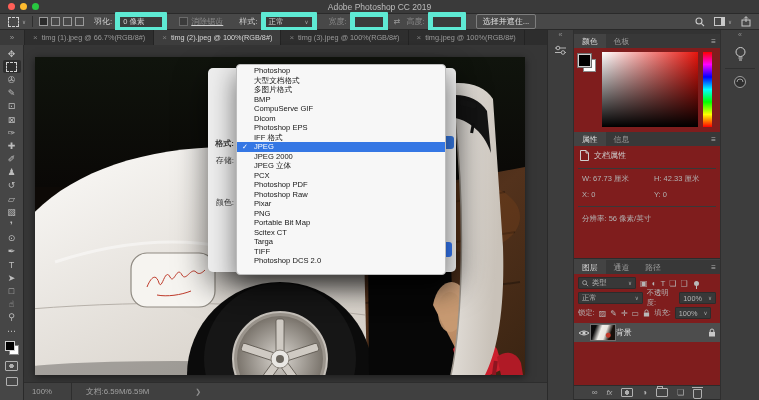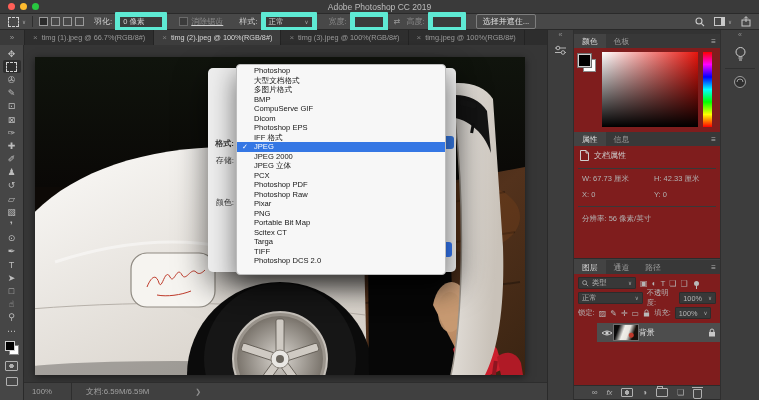--- a/index.html
+++ b/index.html
@@ -86,21 +86,21 @@
   
   .prop-row{position:absolute;left:0;right:0;font-size:7.5px;color:#b3b3b3;}
   .prop-div{position:absolute;left:4px;right:4px;height:1px;background:#383838;}
 
   
   .lrow{position:absolute;left:4px;right:4px;height:12px;display:flex;align-items:center;font-size:7.3px;color:#b5b5b5;gap:4px;}
   .lbox{background:#383838;border:1px solid #2c2c2c;border-radius:1px;height:10px;display:flex;align-items:center;padding:0 3px;gap:3px;}
   .licon{color:#b5b5b5;font-size:8px;}
   .pin{width:5px;height:5px;border-radius:50%;background:#b9b9b9;position:relative;margin-left:2px;}
   .pin::after{content:"";position:absolute;top:4px;left:2px;width:1px;height:4px;background:#b9b9b9;}
-  .layer-row{position:absolute;left:0;right:0;height:19px;background:#4d4d4d;display:flex;align-items:center;padding:0 4px;margin-left:23px;}
+  .layer-row{position:absolute;left:0;right:0;height:19px;background:#4d4d4d;display:flex;align-items:center;padding:0 4px;}
   .thumb{width:24px;height:15px;border:1px solid #6e6e6e;
          background:radial-gradient(circle at 72% 68%, #c0392b 0 2px, transparent 3px),
                     linear-gradient(110deg,#0a0a0a 18%,#f0eee9 40%,#e8e5df 58%,#17100b 78%);}
   .layername{font-size:7.8px;color:#e0e0e0;flex:1;}
   .lbottom{position:absolute;left:0;right:0;bottom:0;height:13px;border-top:1px solid #2c2c2c;background:#424242;
            display:flex;align-items:center;justify-content:center;gap:9px;color:#b0b0b0;font-size:8px;}
   .folder{width:10px;height:7px;border:1px solid #b0b0b0;border-radius:1px;position:relative;}
   .folder::before{content:"";position:absolute;top:-3px;left:0;width:4px;height:2px;border:1px solid #b0b0b0;border-bottom:none;}
   .trash{width:7px;height:8px;border:1px solid #b0b0b0;border-radius:0 0 2px 2px;position:relative;margin-top:2px;}
   .trash::before{content:"";position:absolute;top:-3px;left:-2px;right:-2px;height:1px;background:#b0b0b0;}

